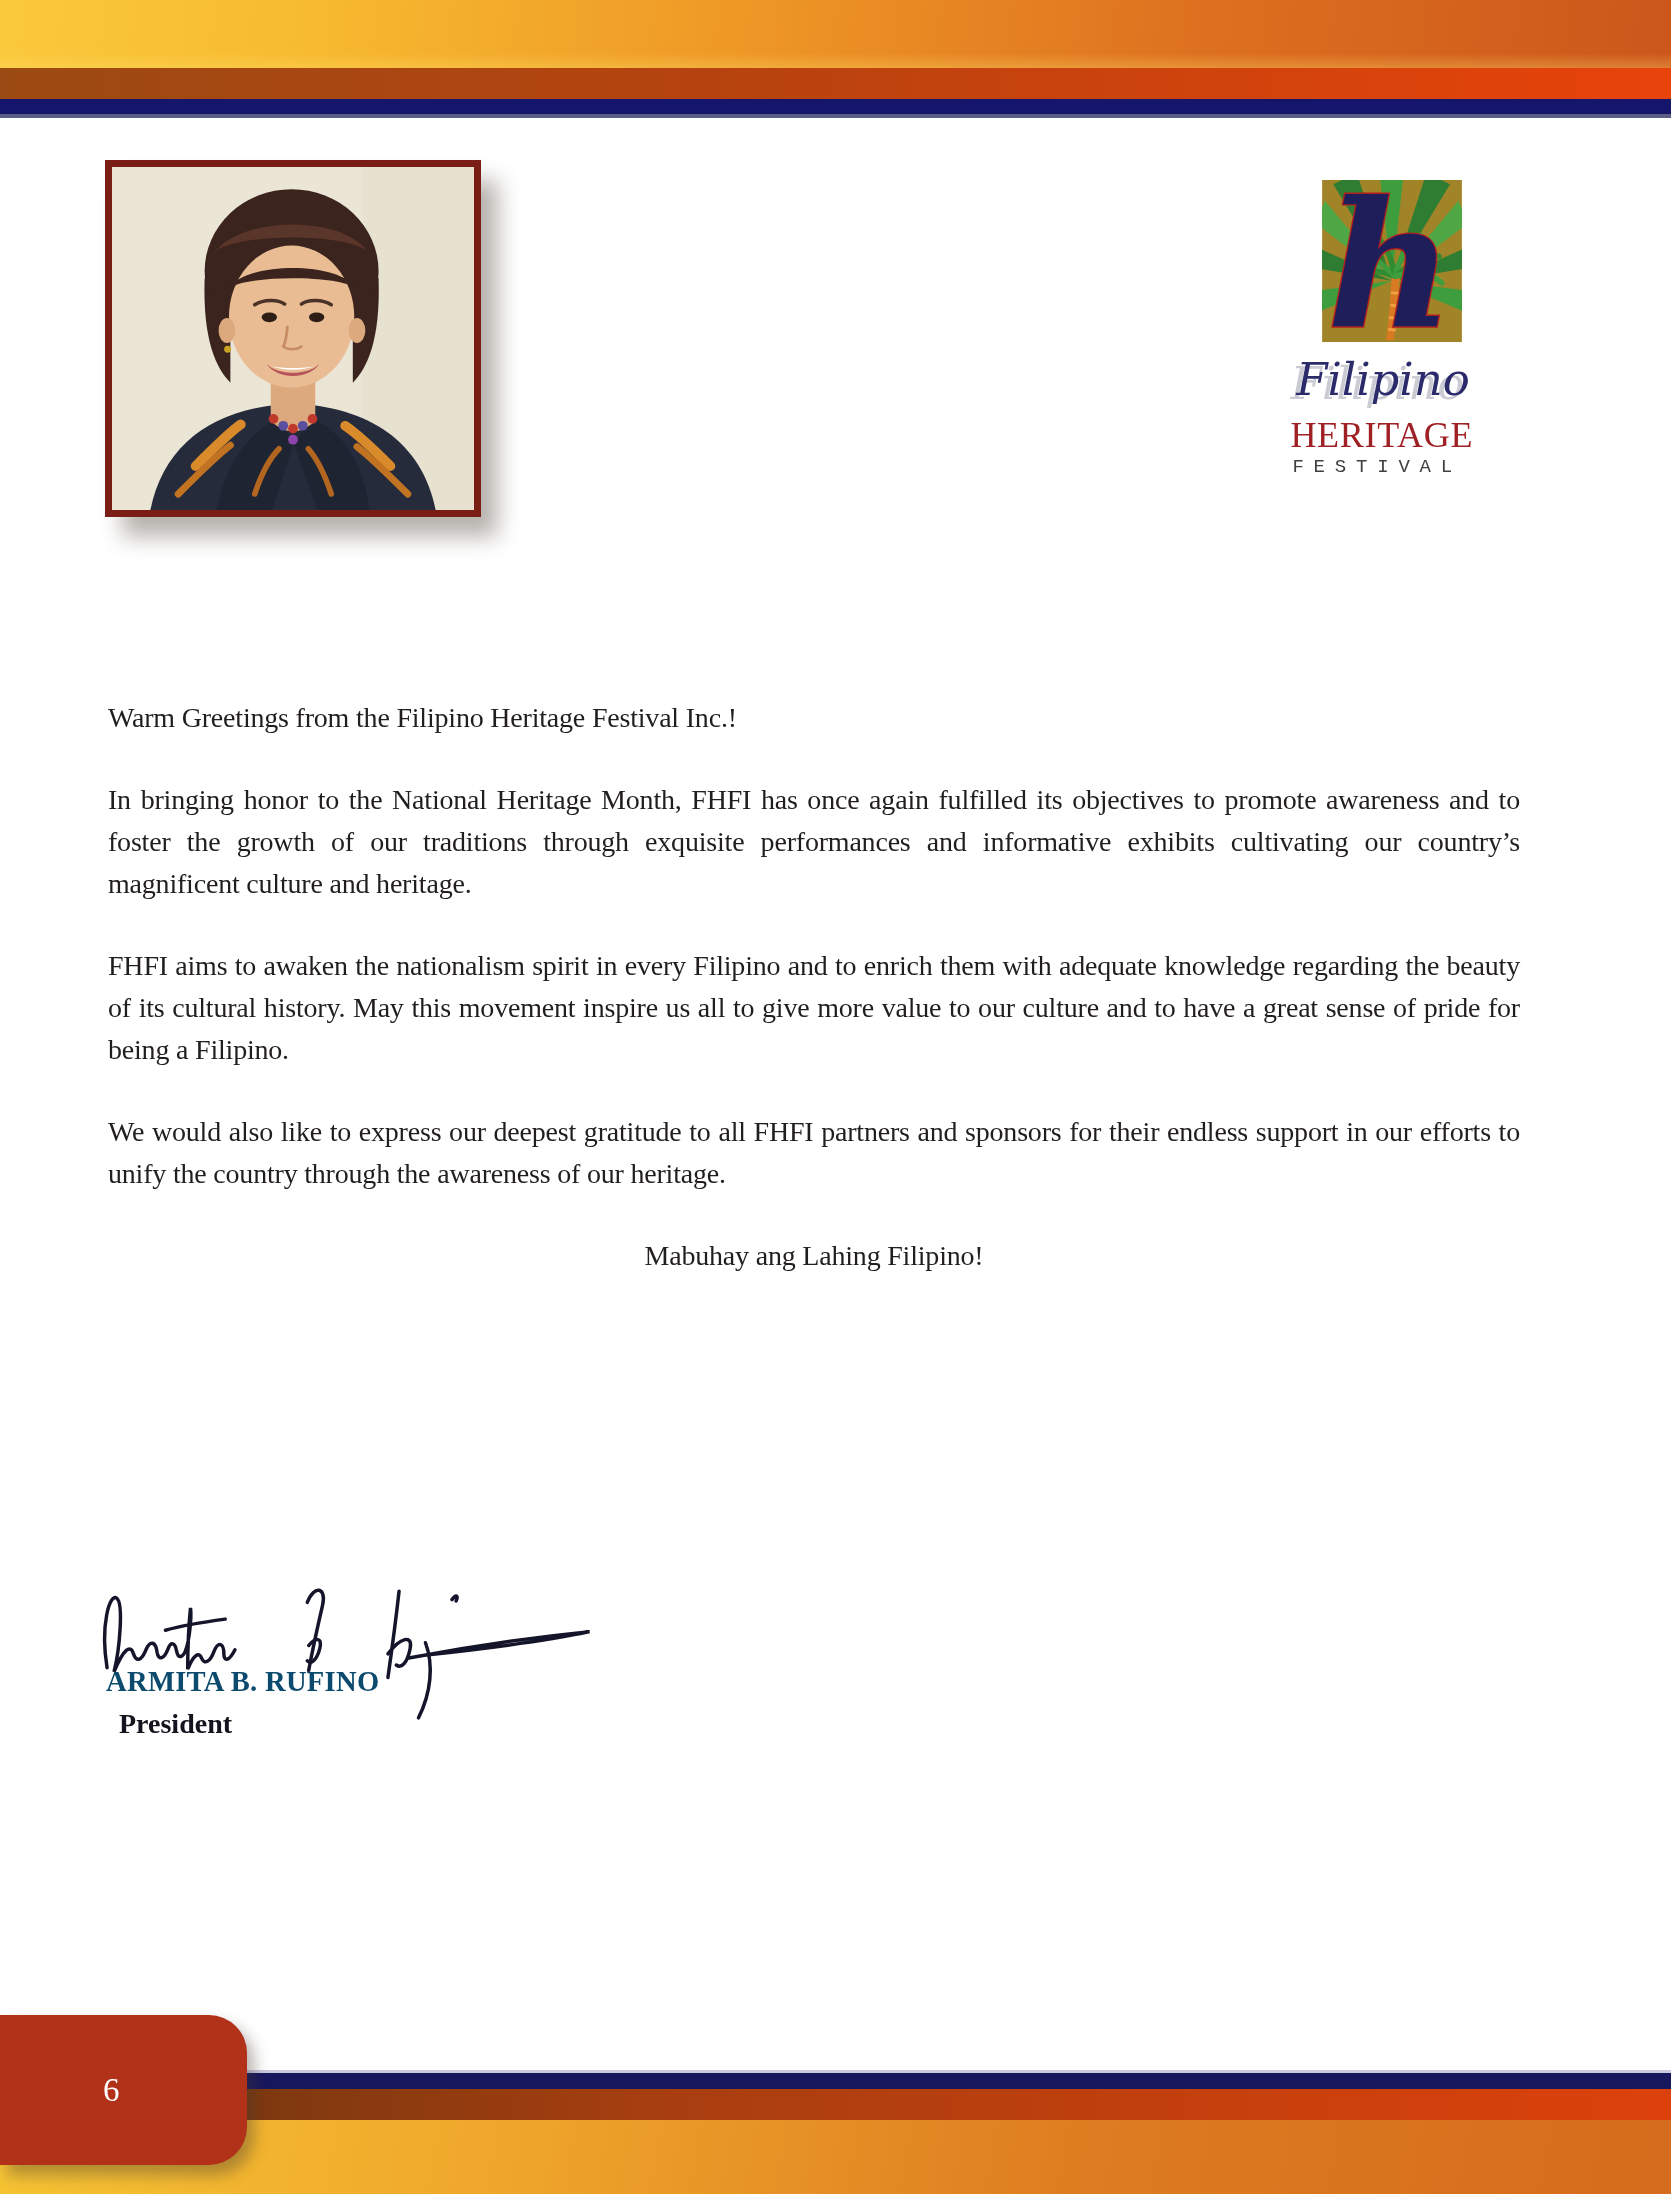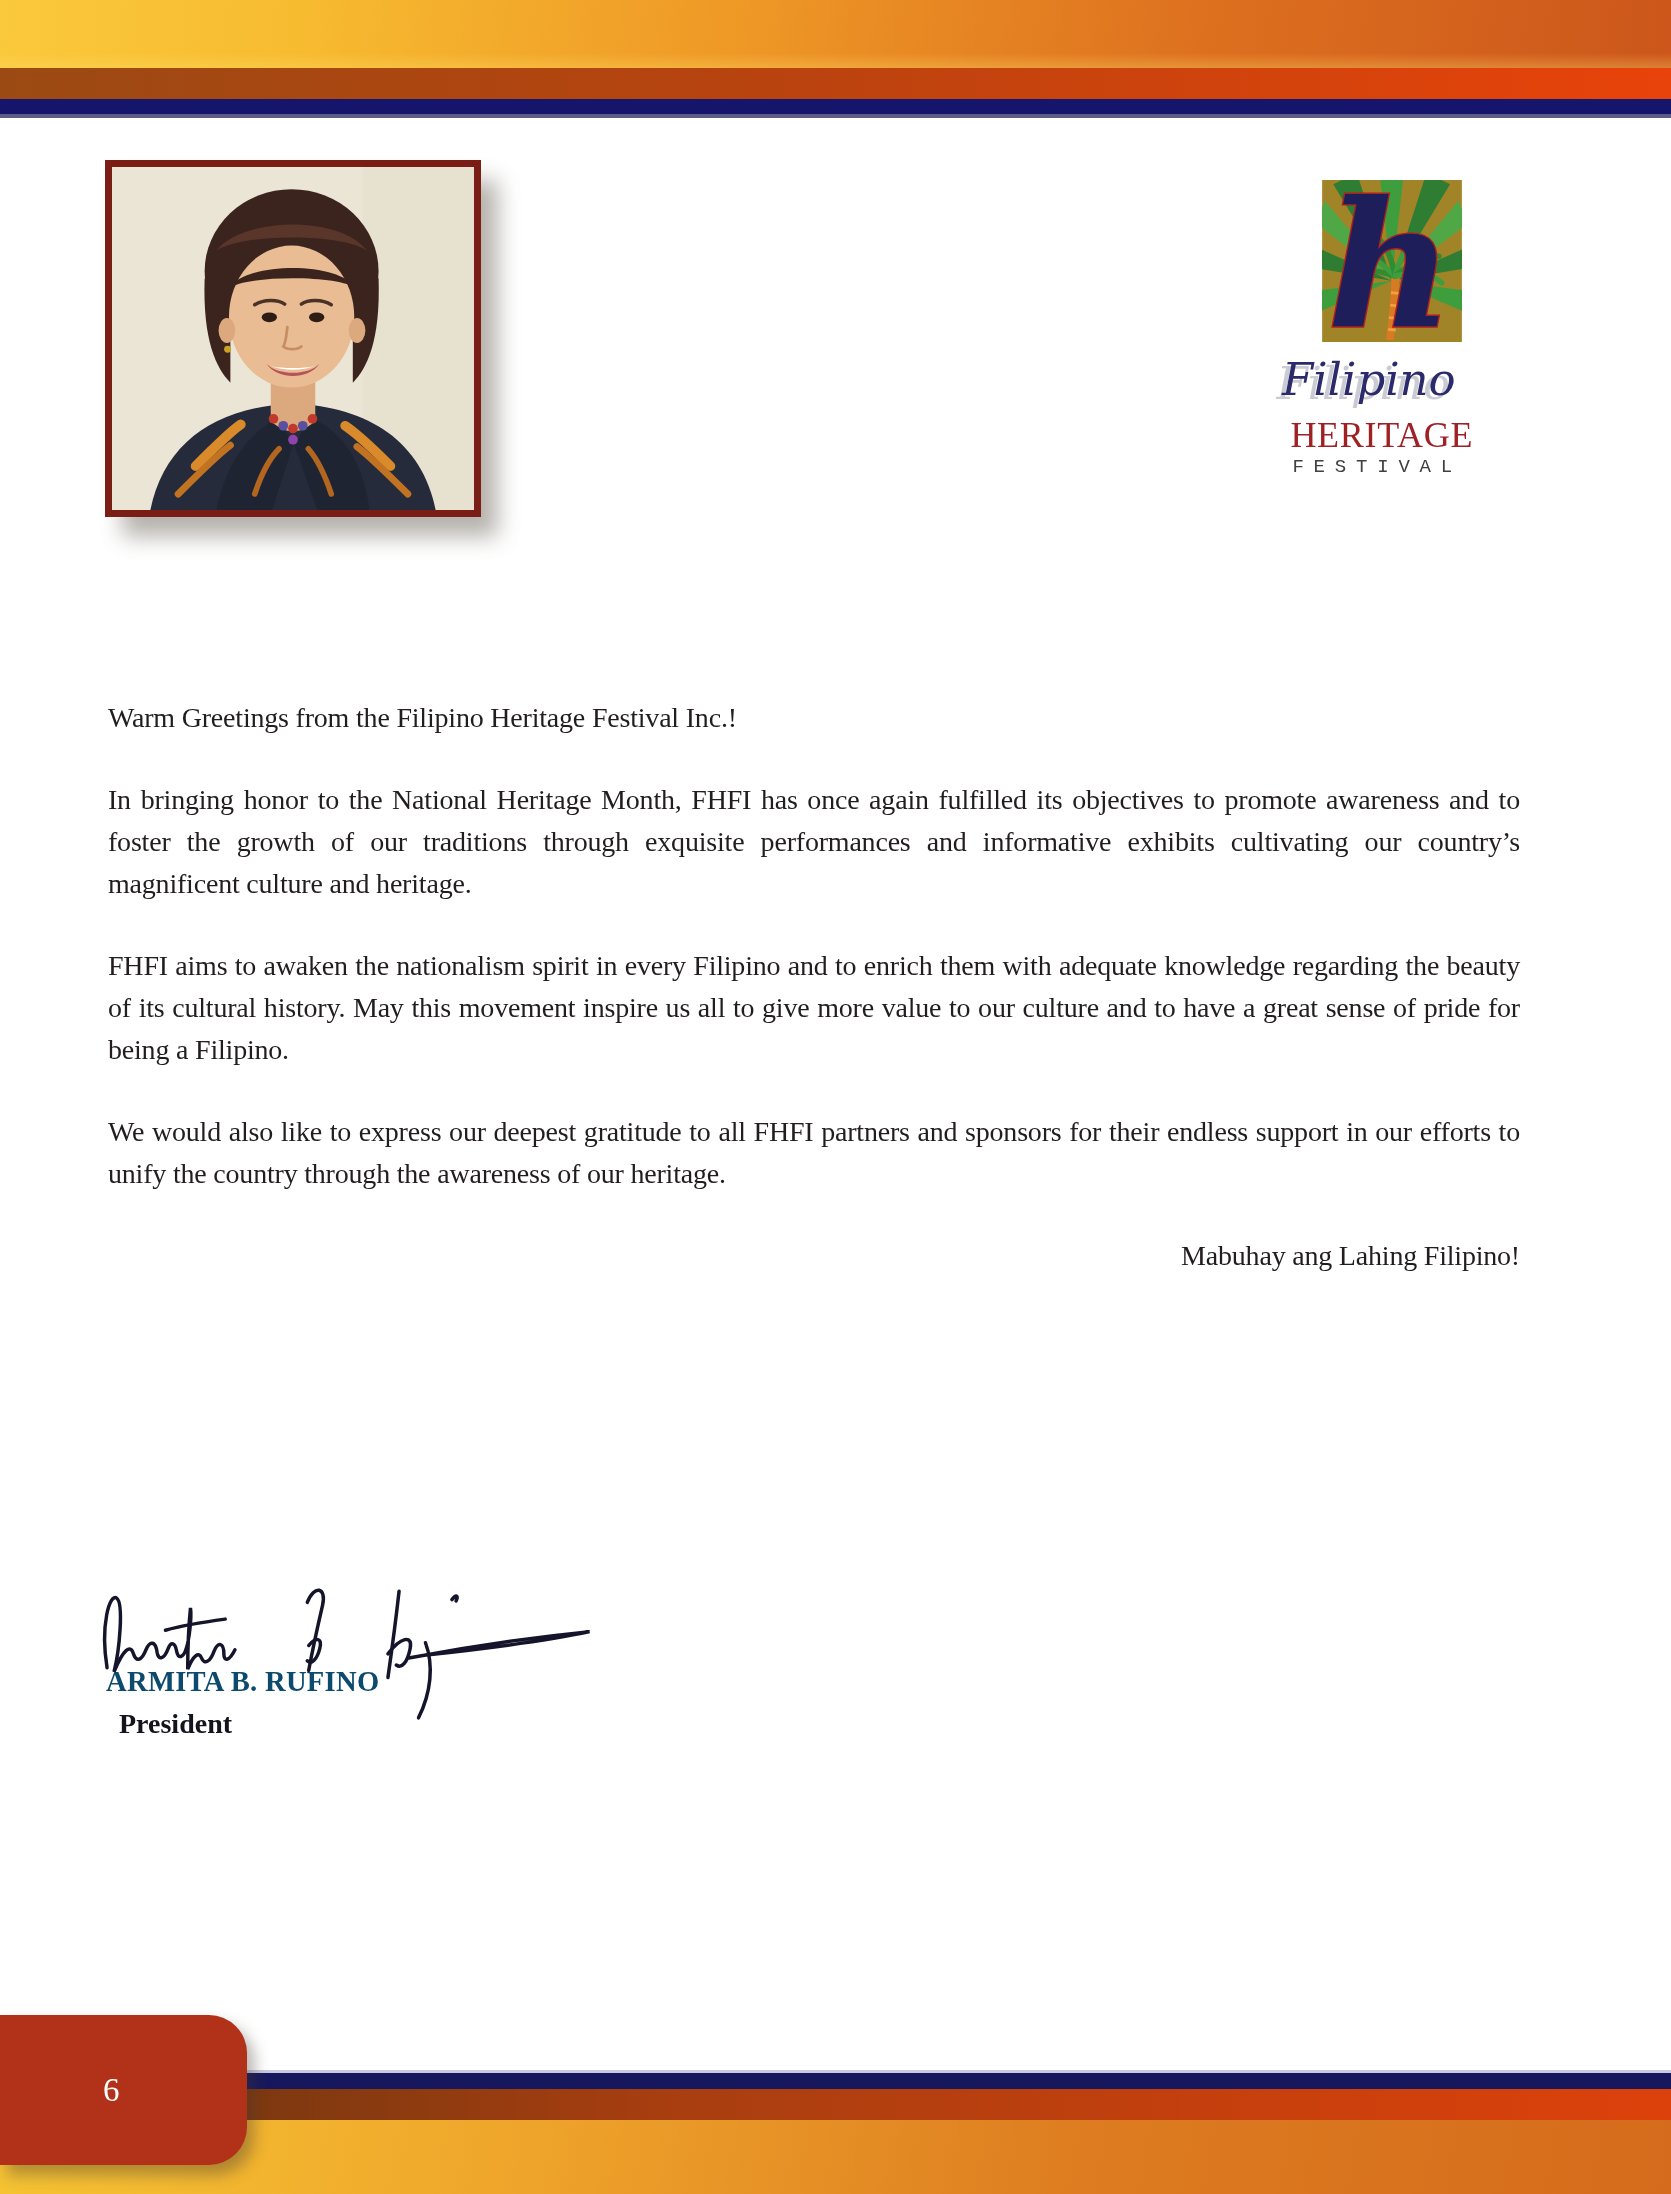--- a/index.html
+++ b/index.html
@@ -32,33 +32,33 @@
 
   
   .photo-frame{position:absolute;left:105px;top:160px;width:376px;height:357px;
     background:#EBE5D6;border:7px solid #7A1D15;box-sizing:border-box;
     box-shadow:16.7px 19.5px 21px rgba(90,82,72,0.45);}
   .photo-frame svg{display:block;width:100%;height:100%;}
 
   
   .logo{position:absolute;left:1282px;top:180px;width:223px;}
   .monogram{position:absolute;left:40px;top:0;width:140px;height:162px;}
-  .logo-script{position:absolute;left:0;top:173px;width:202px;
+  .logo-script{position:absolute;left:0;top:173px;width:202px;text-align:center;
     font-family:"DejaVu Serif",serif;font-style:italic;font-size:45px;color:#2B2B6B;
     text-shadow:-5.6px 4.2px 0 rgba(140,140,160,0.45);white-space:nowrap;}
   .logo-heritage{position:absolute;left:8.4px;top:234px;font-family:"Liberation Serif",serif;
     font-size:36px;font-weight:normal;color:#A02125;letter-spacing:0.7px;white-space:nowrap;}
   .logo-festival{position:absolute;left:10.4px;top:276px;font-family:Liberation Mono, monospace;
     font-size:19px;color:#404040;letter-spacing:9.8px;white-space:nowrap;}
 
   
   .letter{position:absolute;left:108px;top:697px;width:1412px;}
   .letter p{margin:0 0 40px 0;font-size:28px;line-height:42px;letter-spacing:-0.2px;
     color:#221E1F;text-align:justify;}
-  .letter p:last-child{text-align:right;}
+  .letter p:last-child{text-align:center;}
 
   
   .sig-svg{position:absolute;left:98px;top:1576px;width:502px;height:146px;z-index:2;}
   .sig-name{position:absolute;left:106px;top:1666px;font-size:28.6px;font-weight:bold;
     color:#0c4a6e;letter-spacing:0.3px;white-space:nowrap;}
   .sig-title{position:absolute;left:119px;top:1708px;font-size:28px;font-weight:bold;
     color:#14141E;white-space:nowrap;}
 </style>
 </head>
 <body>

